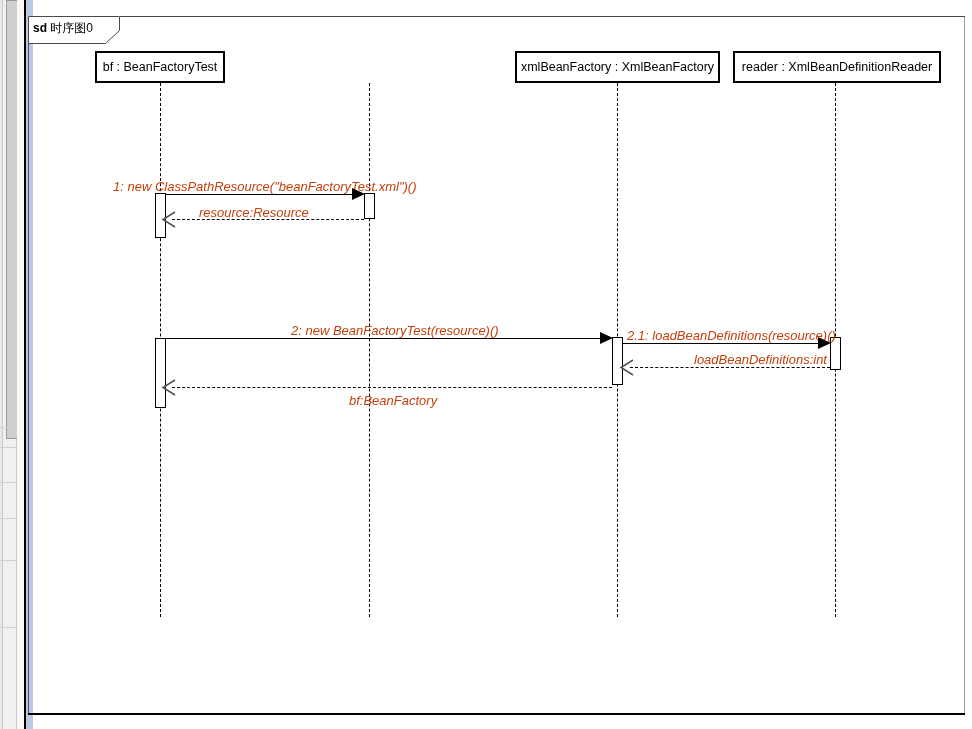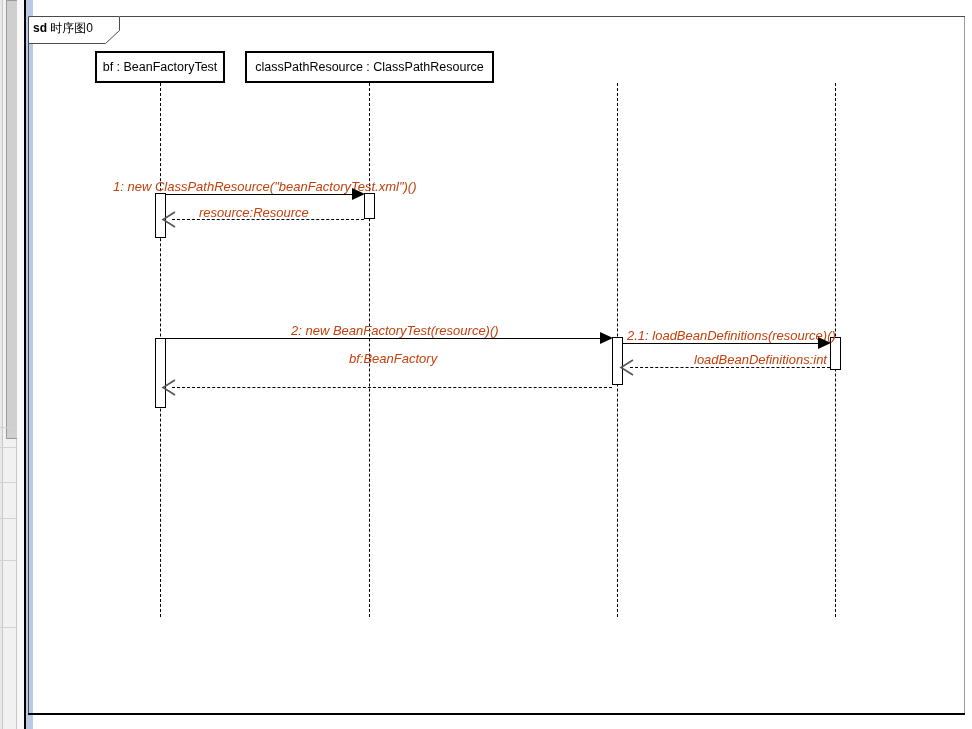--- a/index.html
+++ b/index.html
@@ -211,22 +211,25 @@
     </svg>
     <div class="frame-tab-label">
       <b>sd</b>
       <span>时序图0</span>
     </div>
   </div>
 
   <div class="head-box" style="left:95px; top:51px; width:130px;align-items:center;">
     <span>bf : BeanFactoryTest</span>
   </div>
-  <div class="head-box" style="left:245px; top:51px; width:249px;">
-    <span>classPathResource : ClassPathResource</span>
+  <div class="head-box" style="left:515px; top:51px; width:205px;">
+    <span>xmlBeanFactory : XmlBeanFactory</span>
+  </div>
+  <div class="head-box" style="left:733px; top:51px; width:208px;">
+    <span>reader : XmlBeanDefinitionReader</span>
   </div>
 
   <div class="lifeline" style="left:160px; top:83px; height:534px;"></div>
   <div class="lifeline" style="left:369px; top:83px; height:534px;"></div>
   <div class="lifeline" style="left:617px; top:83px; height:534px;"></div>
   <div class="lifeline" style="left:835px; top:83px; height:534px;"></div>
 
   <div class="activation" style="left:155px; top:193px; height:45px;"></div>
   <div class="activation" style="left:364px; top:193px; height:26px;"></div>
 
@@ -255,21 +258,21 @@
   <div class="arrow-solid" style="left:818px; top:337px;"></div>
 
   <div class="msg-label" style="left:694px; top:353px;">loadBeanDefinitions:int</div>
   <div class="msg-line ret" style="left:630px; top:367px; width:200px;"></div>
   <div class="arrow-open" style="left:619px; top:359px;">
     <svg width="16" height="17" viewBox="0 0 16 17">
       <path d="M14,1 L2,8.5 L14,16" fill="none" stroke="#555555" stroke-width="1.6"></path>
     </svg>
   </div>
 
-  <div class="msg-label" style="left:349px; top:352px;">bf:BeanFactory</div>
+  <div class="msg-label" style="left:349px; top:394px;">bf:BeanFactory</div>
   <div class="msg-line ret" style="left:172px; top:387px; width:440px;"></div>
   <div class="arrow-open" style="left:161px; top:379px;">
     <svg width="16" height="17" viewBox="0 0 16 17">
       <path d="M14,1 L2,8.5 L14,16" fill="none" stroke="#555555" stroke-width="1.6"></path>
     </svg>
   </div>
 
 </div>
 
 </body></html>

